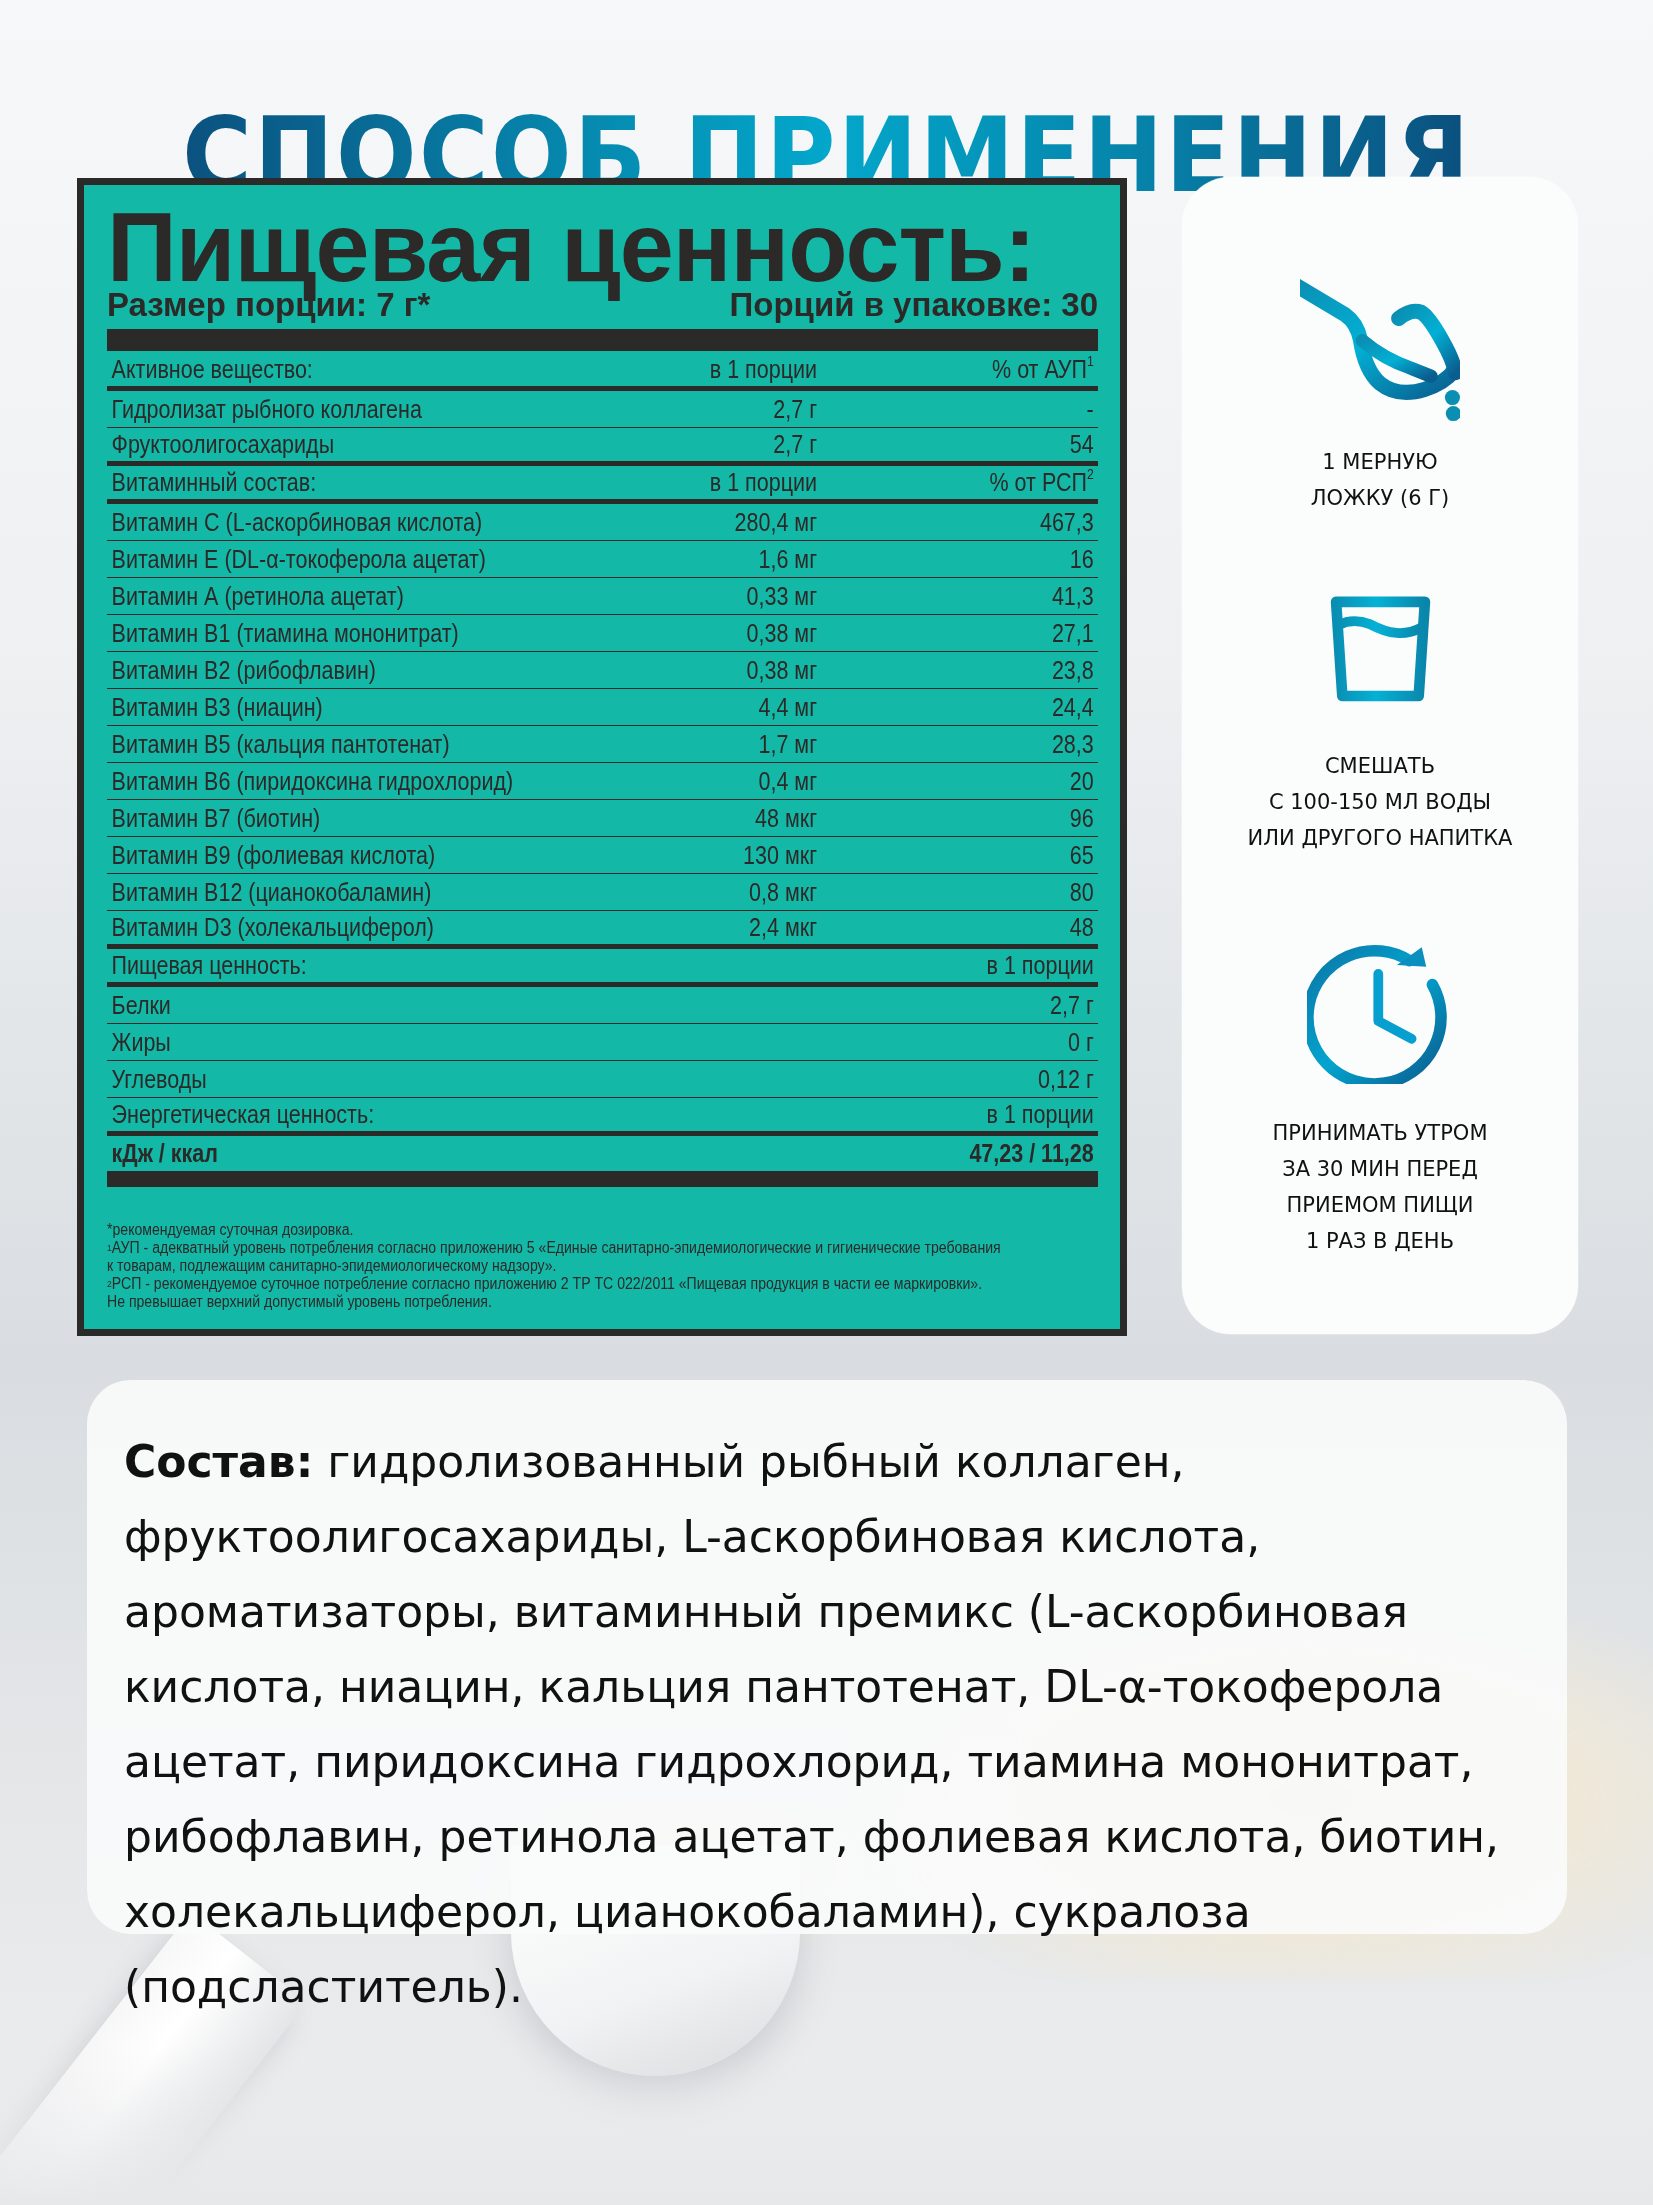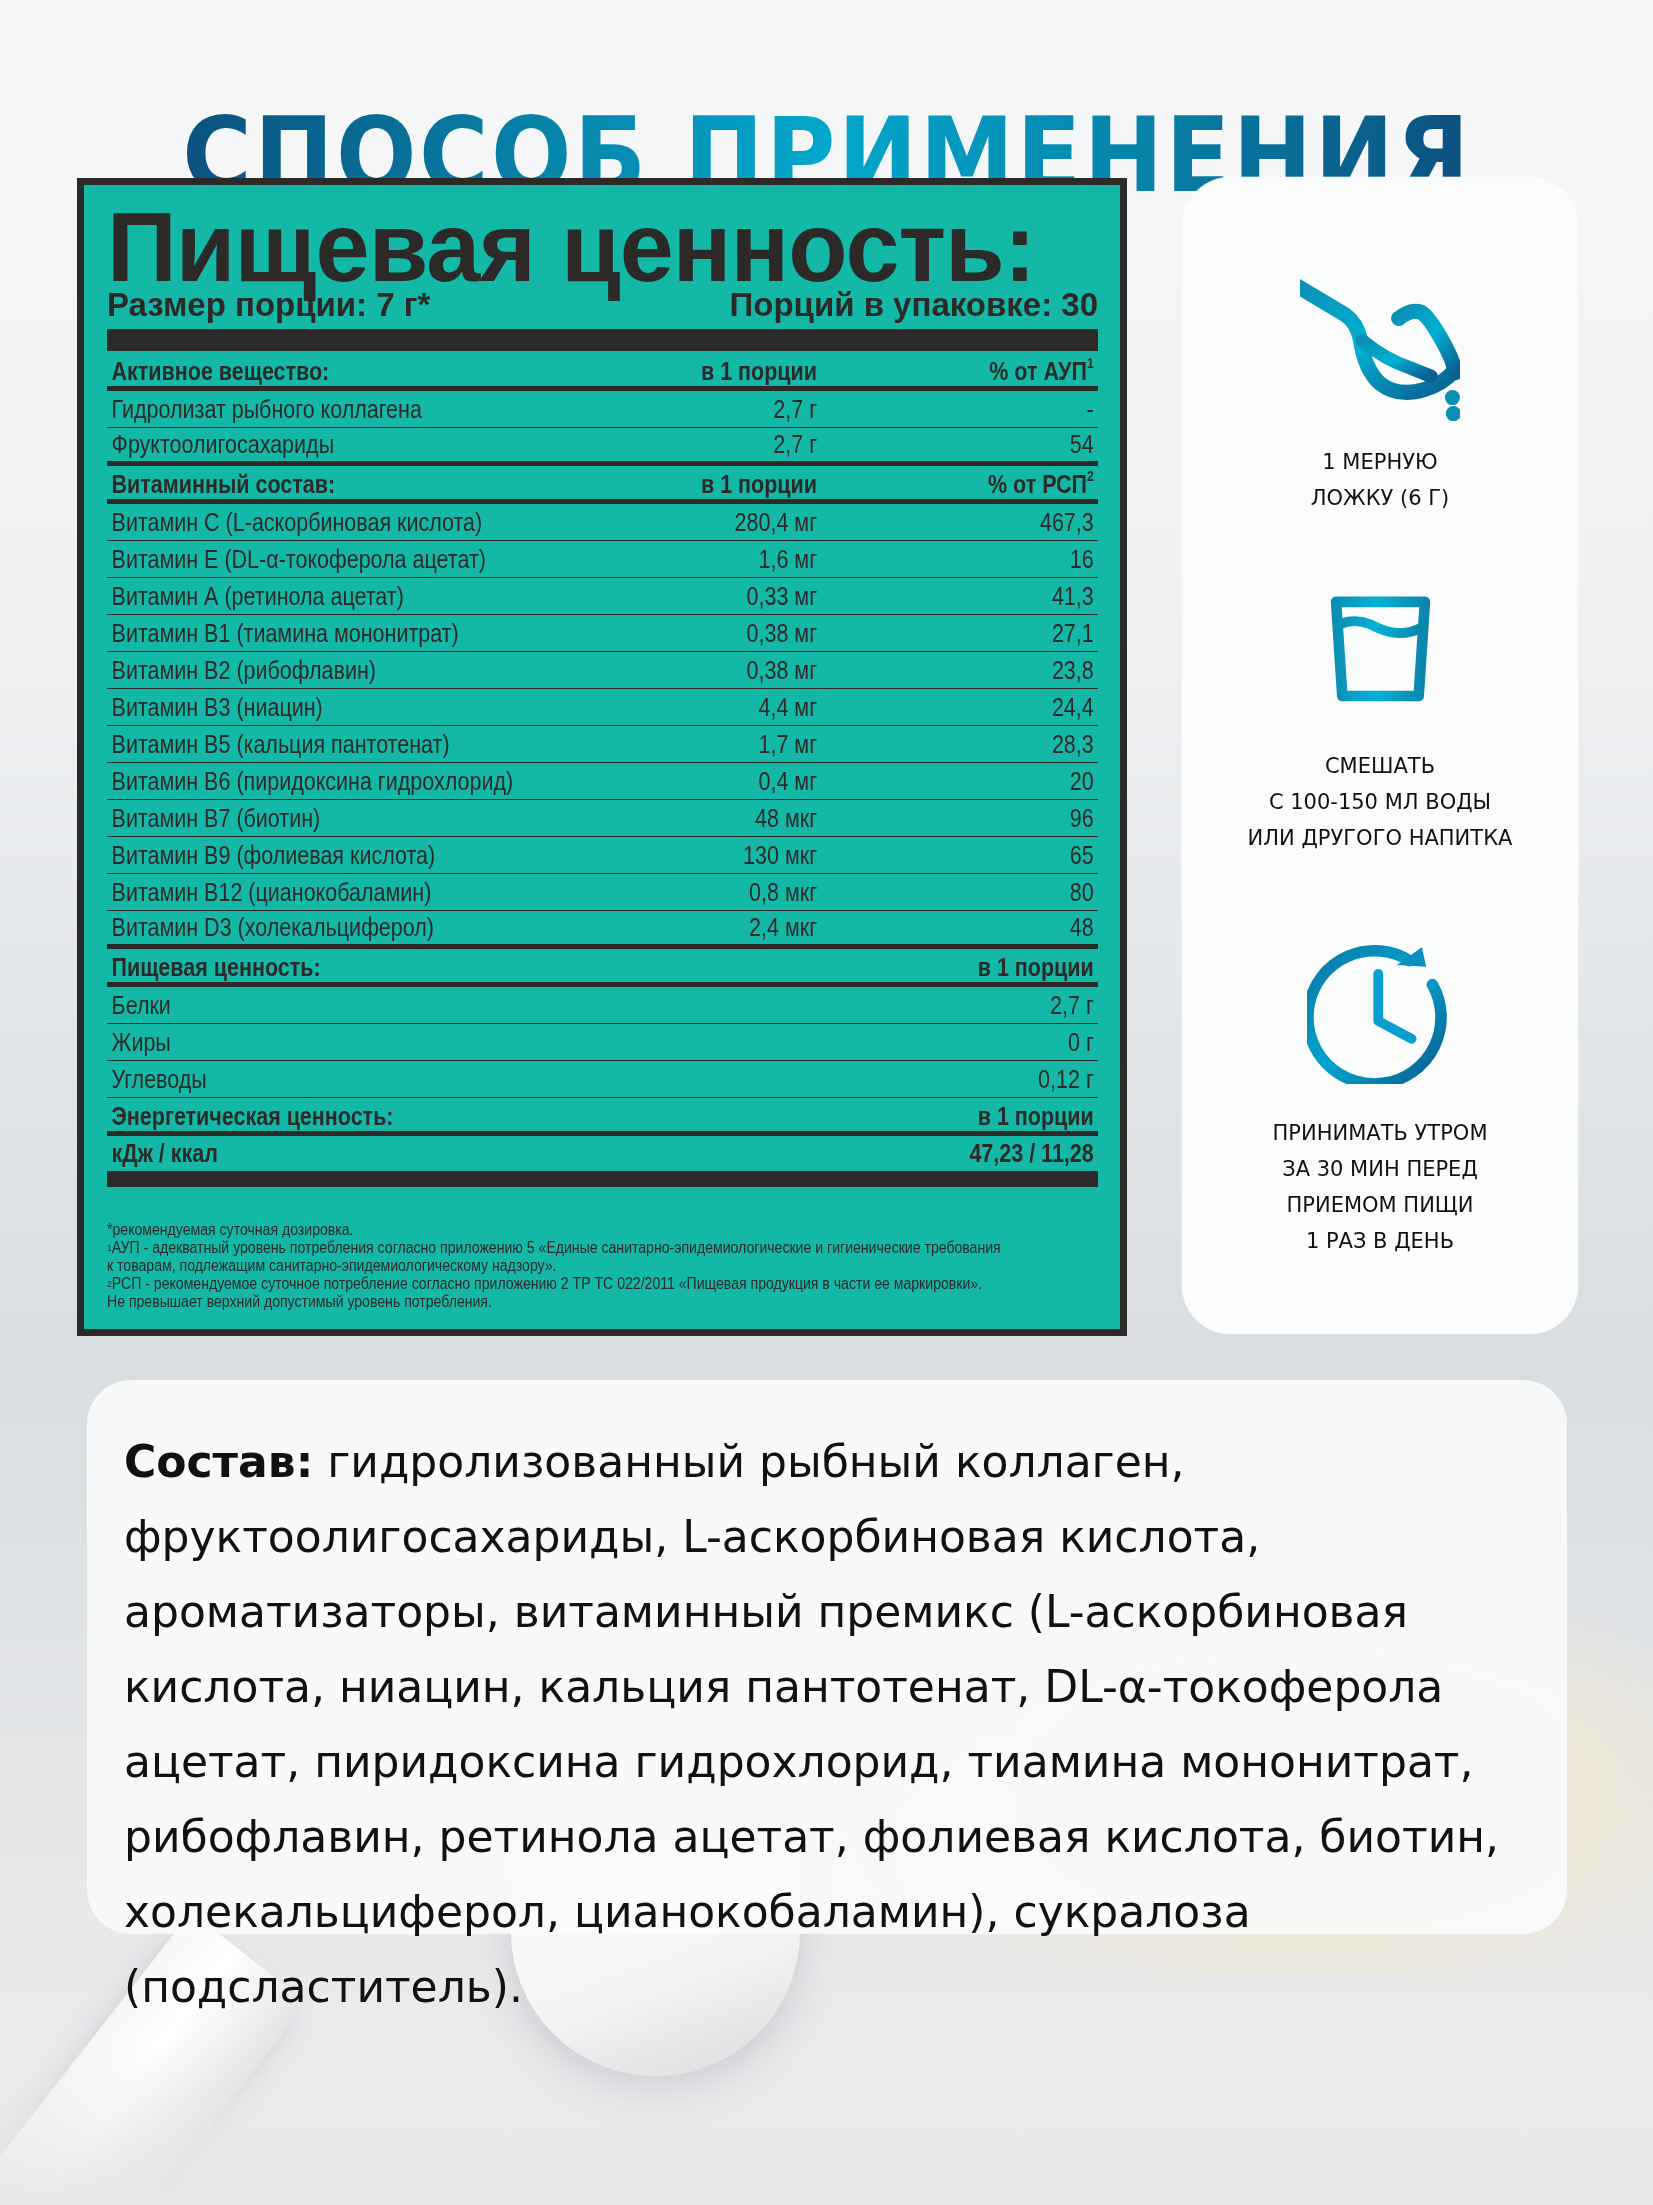--- a/index.html
+++ b/index.html
@@ -66,21 +66,21 @@
   .n-band {
     position:absolute; left:23px; top:144px; width:991px; height:22px; background:#2b2a29;
   }
   .n-rows { position:absolute; left:23px; top:168px; width:991px; }
   .n-row {
     height:36px; display:flex; align-items:center;
     border-bottom:1.8px solid #2b2a29;
     font-family:"Liberation Sans", sans-serif; font-size:25px; color:#2b2a29;
     box-sizing:content-box;
   }
-  .n-row.hdr { font-weight:bold; border-bottom-width:5.3px; height:33px;align-items:flex-end; }
+  .n-row.hdr { font-weight:normal; border-bottom-width:5.3px; height:33px; }
   .n-row.sec-end { border-bottom-width:5.3px; height:33px;justify-content:center; }
   .n-row.last { border-bottom:16.5px solid #2b2a29; height:35px; font-weight:bold; }
   .n-row .c1 { flex:1; padding-left:5.3px; transform:scaleX(0.86); transform-origin:left; white-space:nowrap; }
   .n-row .c2 { width:205px; text-align:right; transform:scaleX(0.86); transform-origin:right; white-space:nowrap; }
   .n-row .c3 { width:276px; text-align:right; padding-right:5.3px; transform:scaleX(0.86); transform-origin:right; white-space:nowrap; }
   .n-row sup { font-size:14.2px; vertical-align:top; position:relative; top:-1.8px; }
 
   .n-foot {
     position:absolute; left:23px; top:1036px; width:991px;
     font-family:"Liberation Sans", sans-serif; font-size:16px; line-height:18px; color:#2b2a29;

